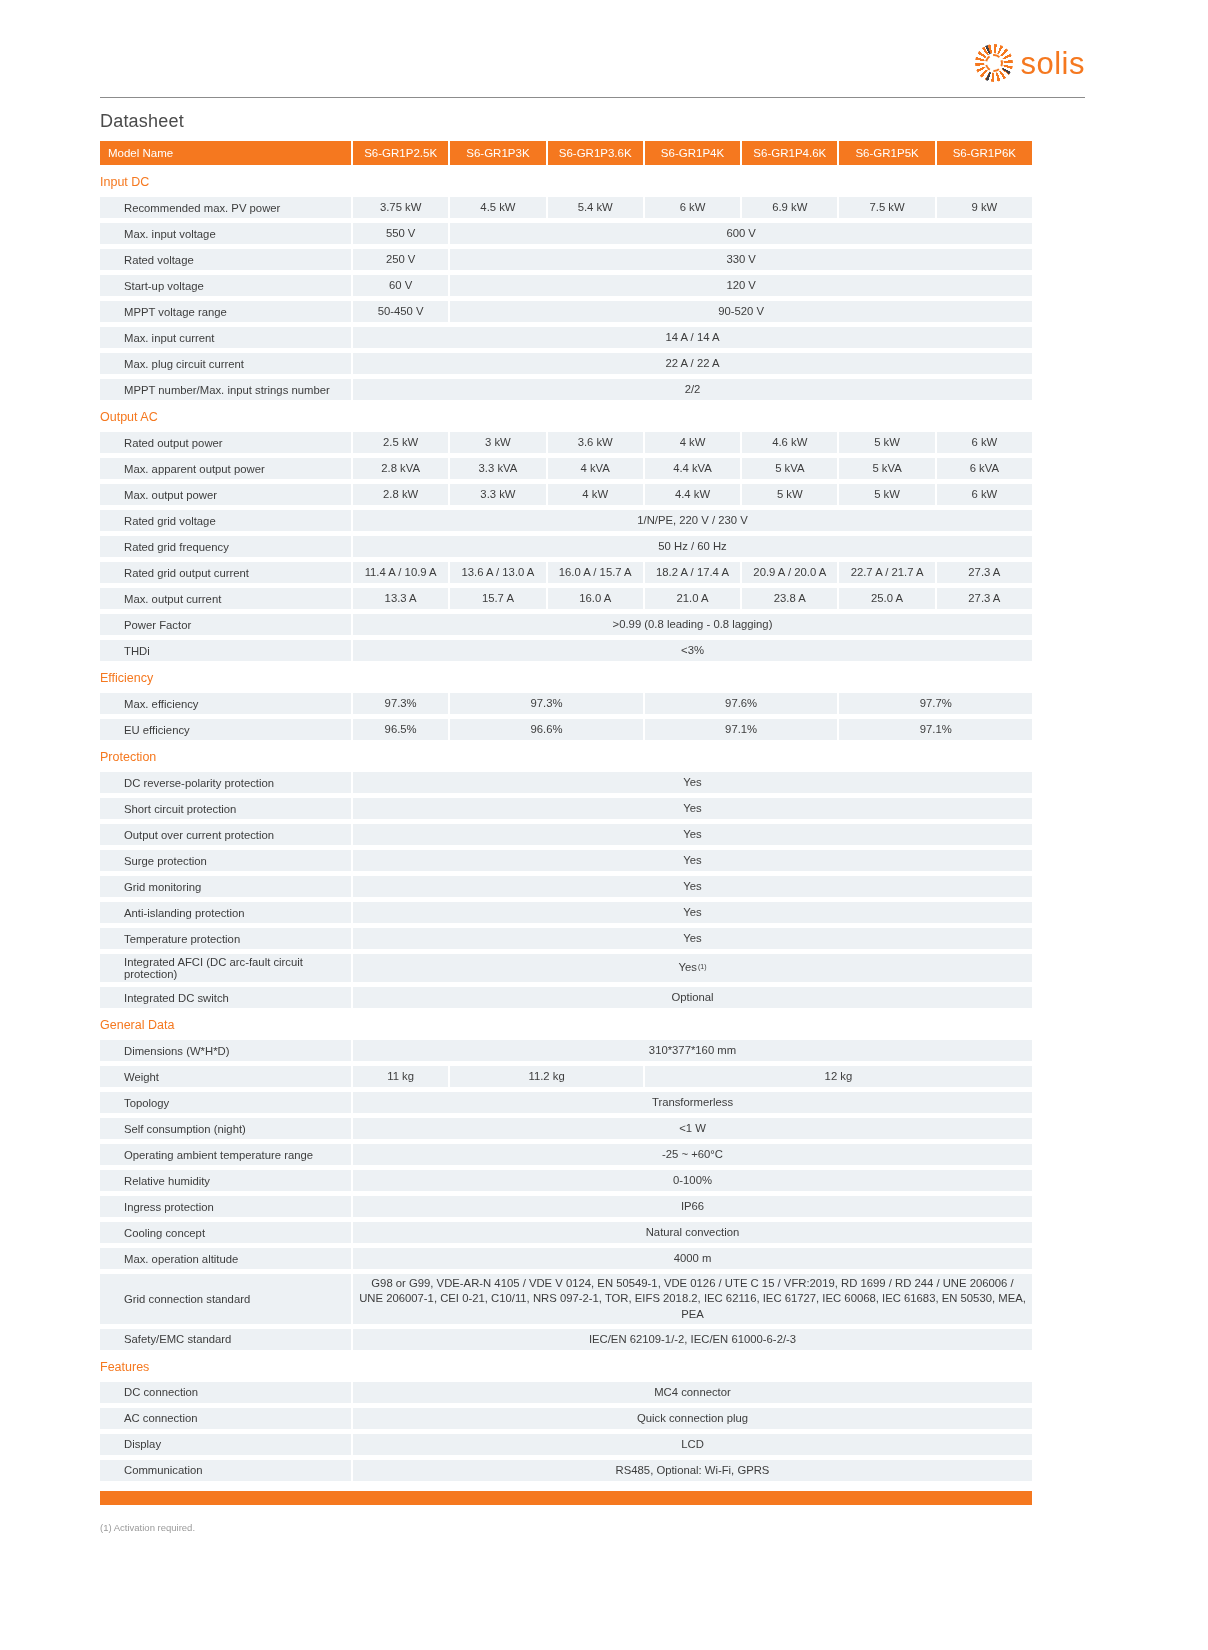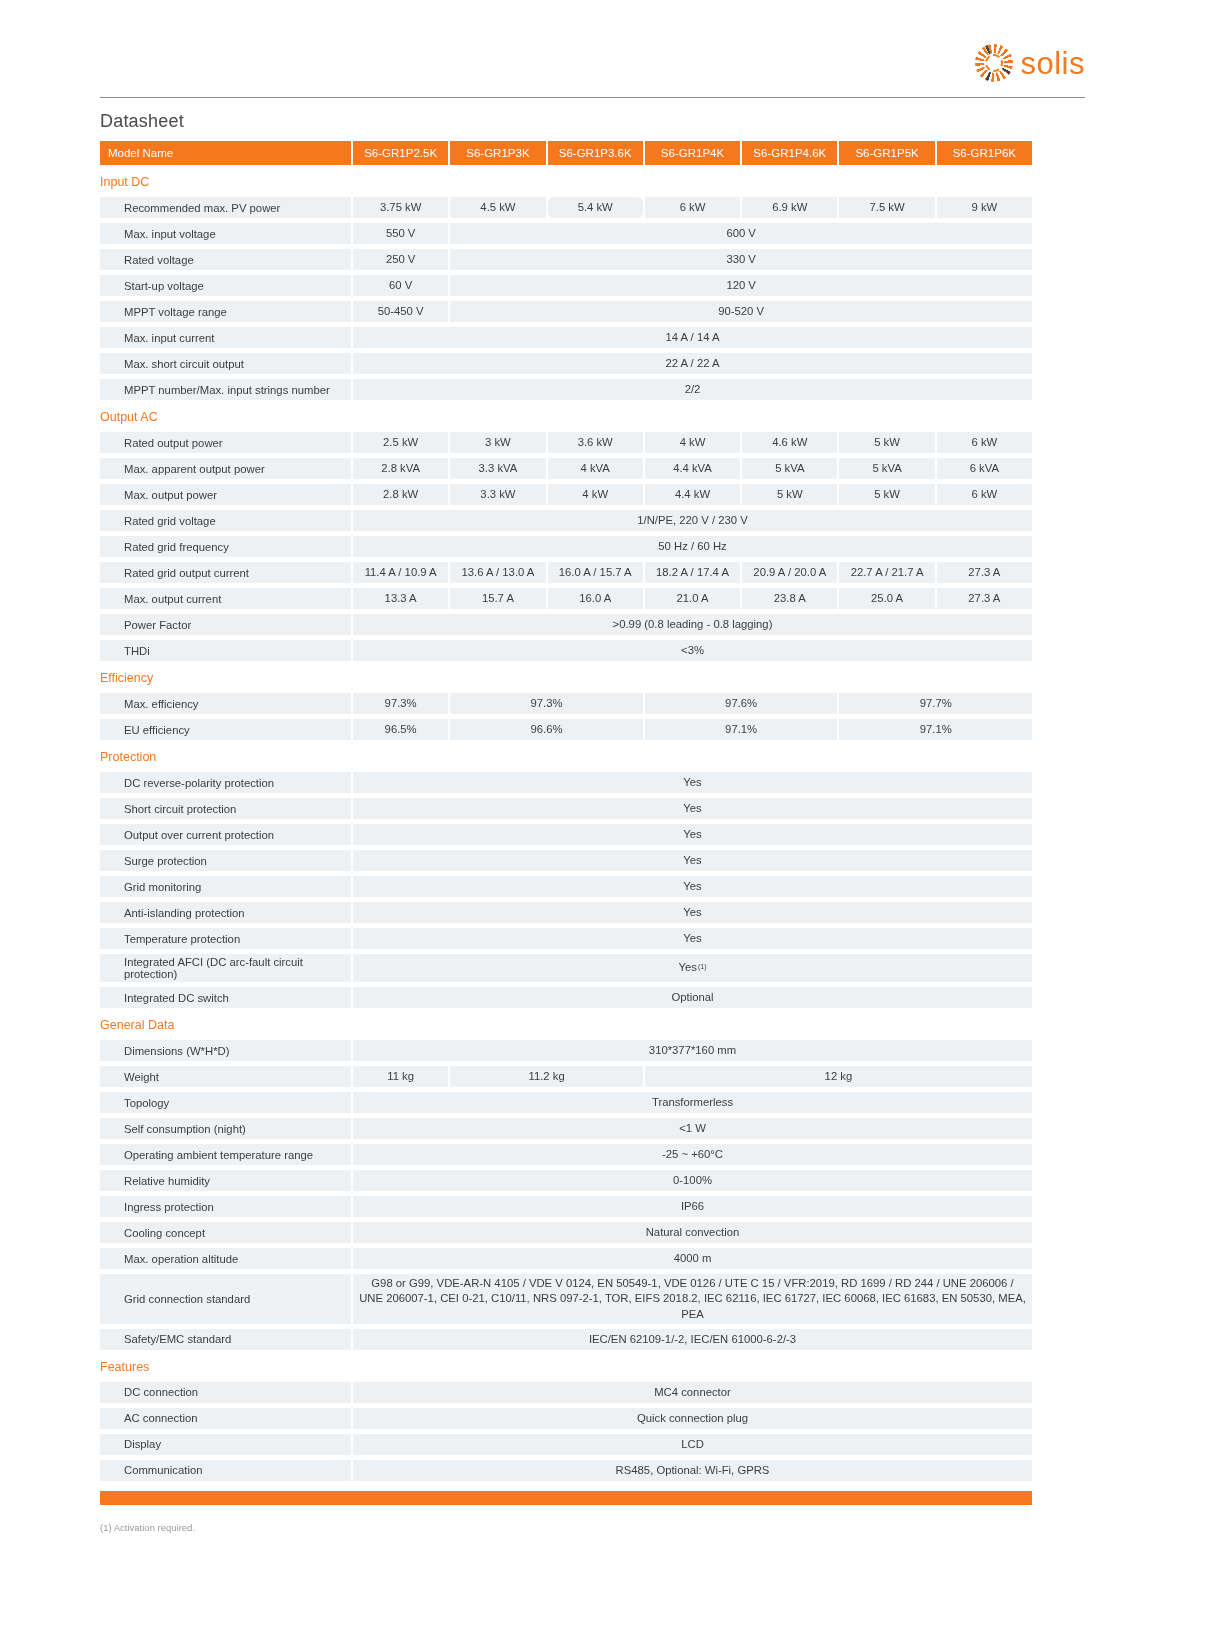--- a/index.html
+++ b/index.html
@@ -76,21 +76,21 @@
   <div>
       <div class="section-title">Input DC</div>
       <div class="grid-row">
         <div class="cell label">Recommended max. PV power</div>
         <div class="cell value" style="grid-column: span 1;">
           <span>3.75 kW</span>
         </div>
         <div class="cell value" style="grid-column: span 1;">
           <span>4.5 kW</span>
         </div>
-        <div class="cell value" style="grid-column: span 1; border-radius: 6px;">
+        <div class="cell value" style="grid-column: span 1;">
           <span>5.4 kW</span>
         </div>
         <div class="cell value" style="grid-column: span 1;">
           <span>6 kW</span>
         </div>
         <div class="cell value" style="grid-column: span 1;">
           <span>6.9 kW</span>
         </div>
         <div class="cell value" style="grid-column: span 1;">
           <span>7.5 kW</span>
@@ -135,21 +135,21 @@
           <span>90-520 V</span>
         </div>
       </div>
       <div class="grid-row">
         <div class="cell label">Max. input current</div>
         <div class="cell value" style="grid-column: span 7;">
           <span>14 A / 14 A</span>
         </div>
       </div>
       <div class="grid-row">
-        <div class="cell label">Max. short circuit output</div>
+        <div class="cell label">Max. plug circuit current</div>
         <div class="cell value" style="grid-column: span 7;">
           <span>22 A / 22 A</span>
         </div>
       </div>
       <div class="grid-row">
         <div class="cell label">MPPT number/Max. input strings number</div>
         <div class="cell value" style="grid-column: span 7;">
           <span>2/2</span>
         </div>
       </div>

